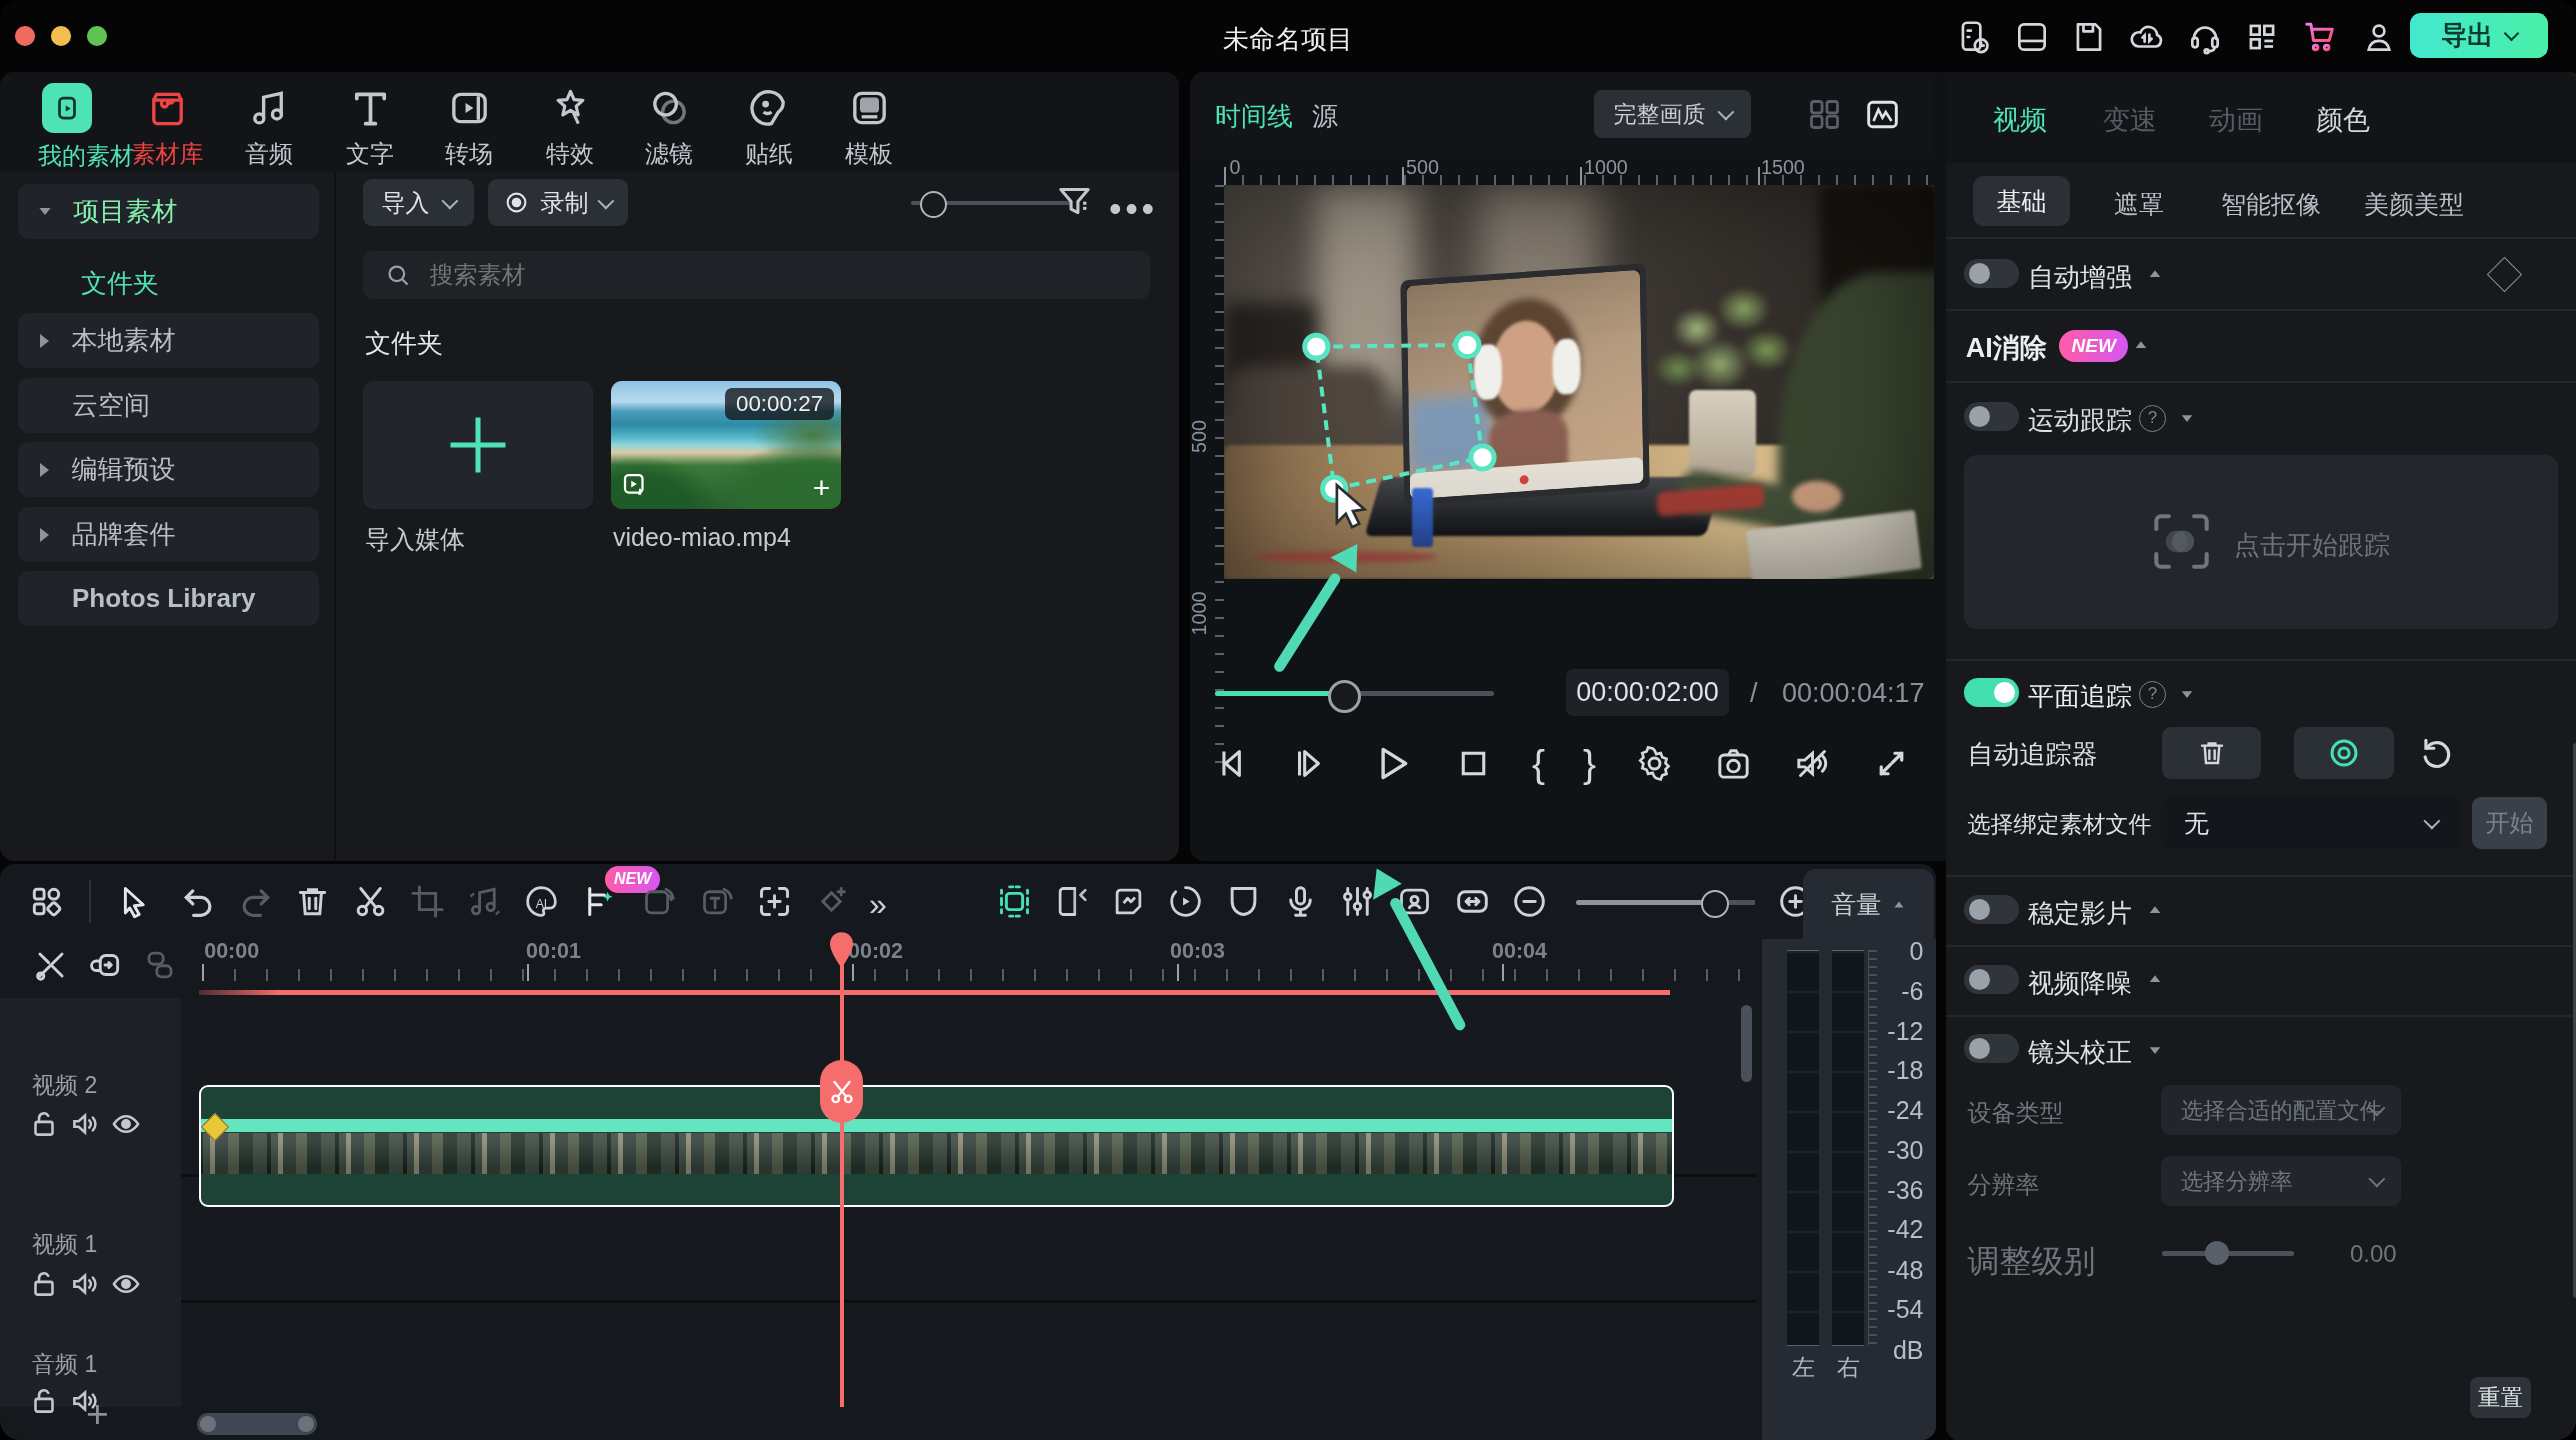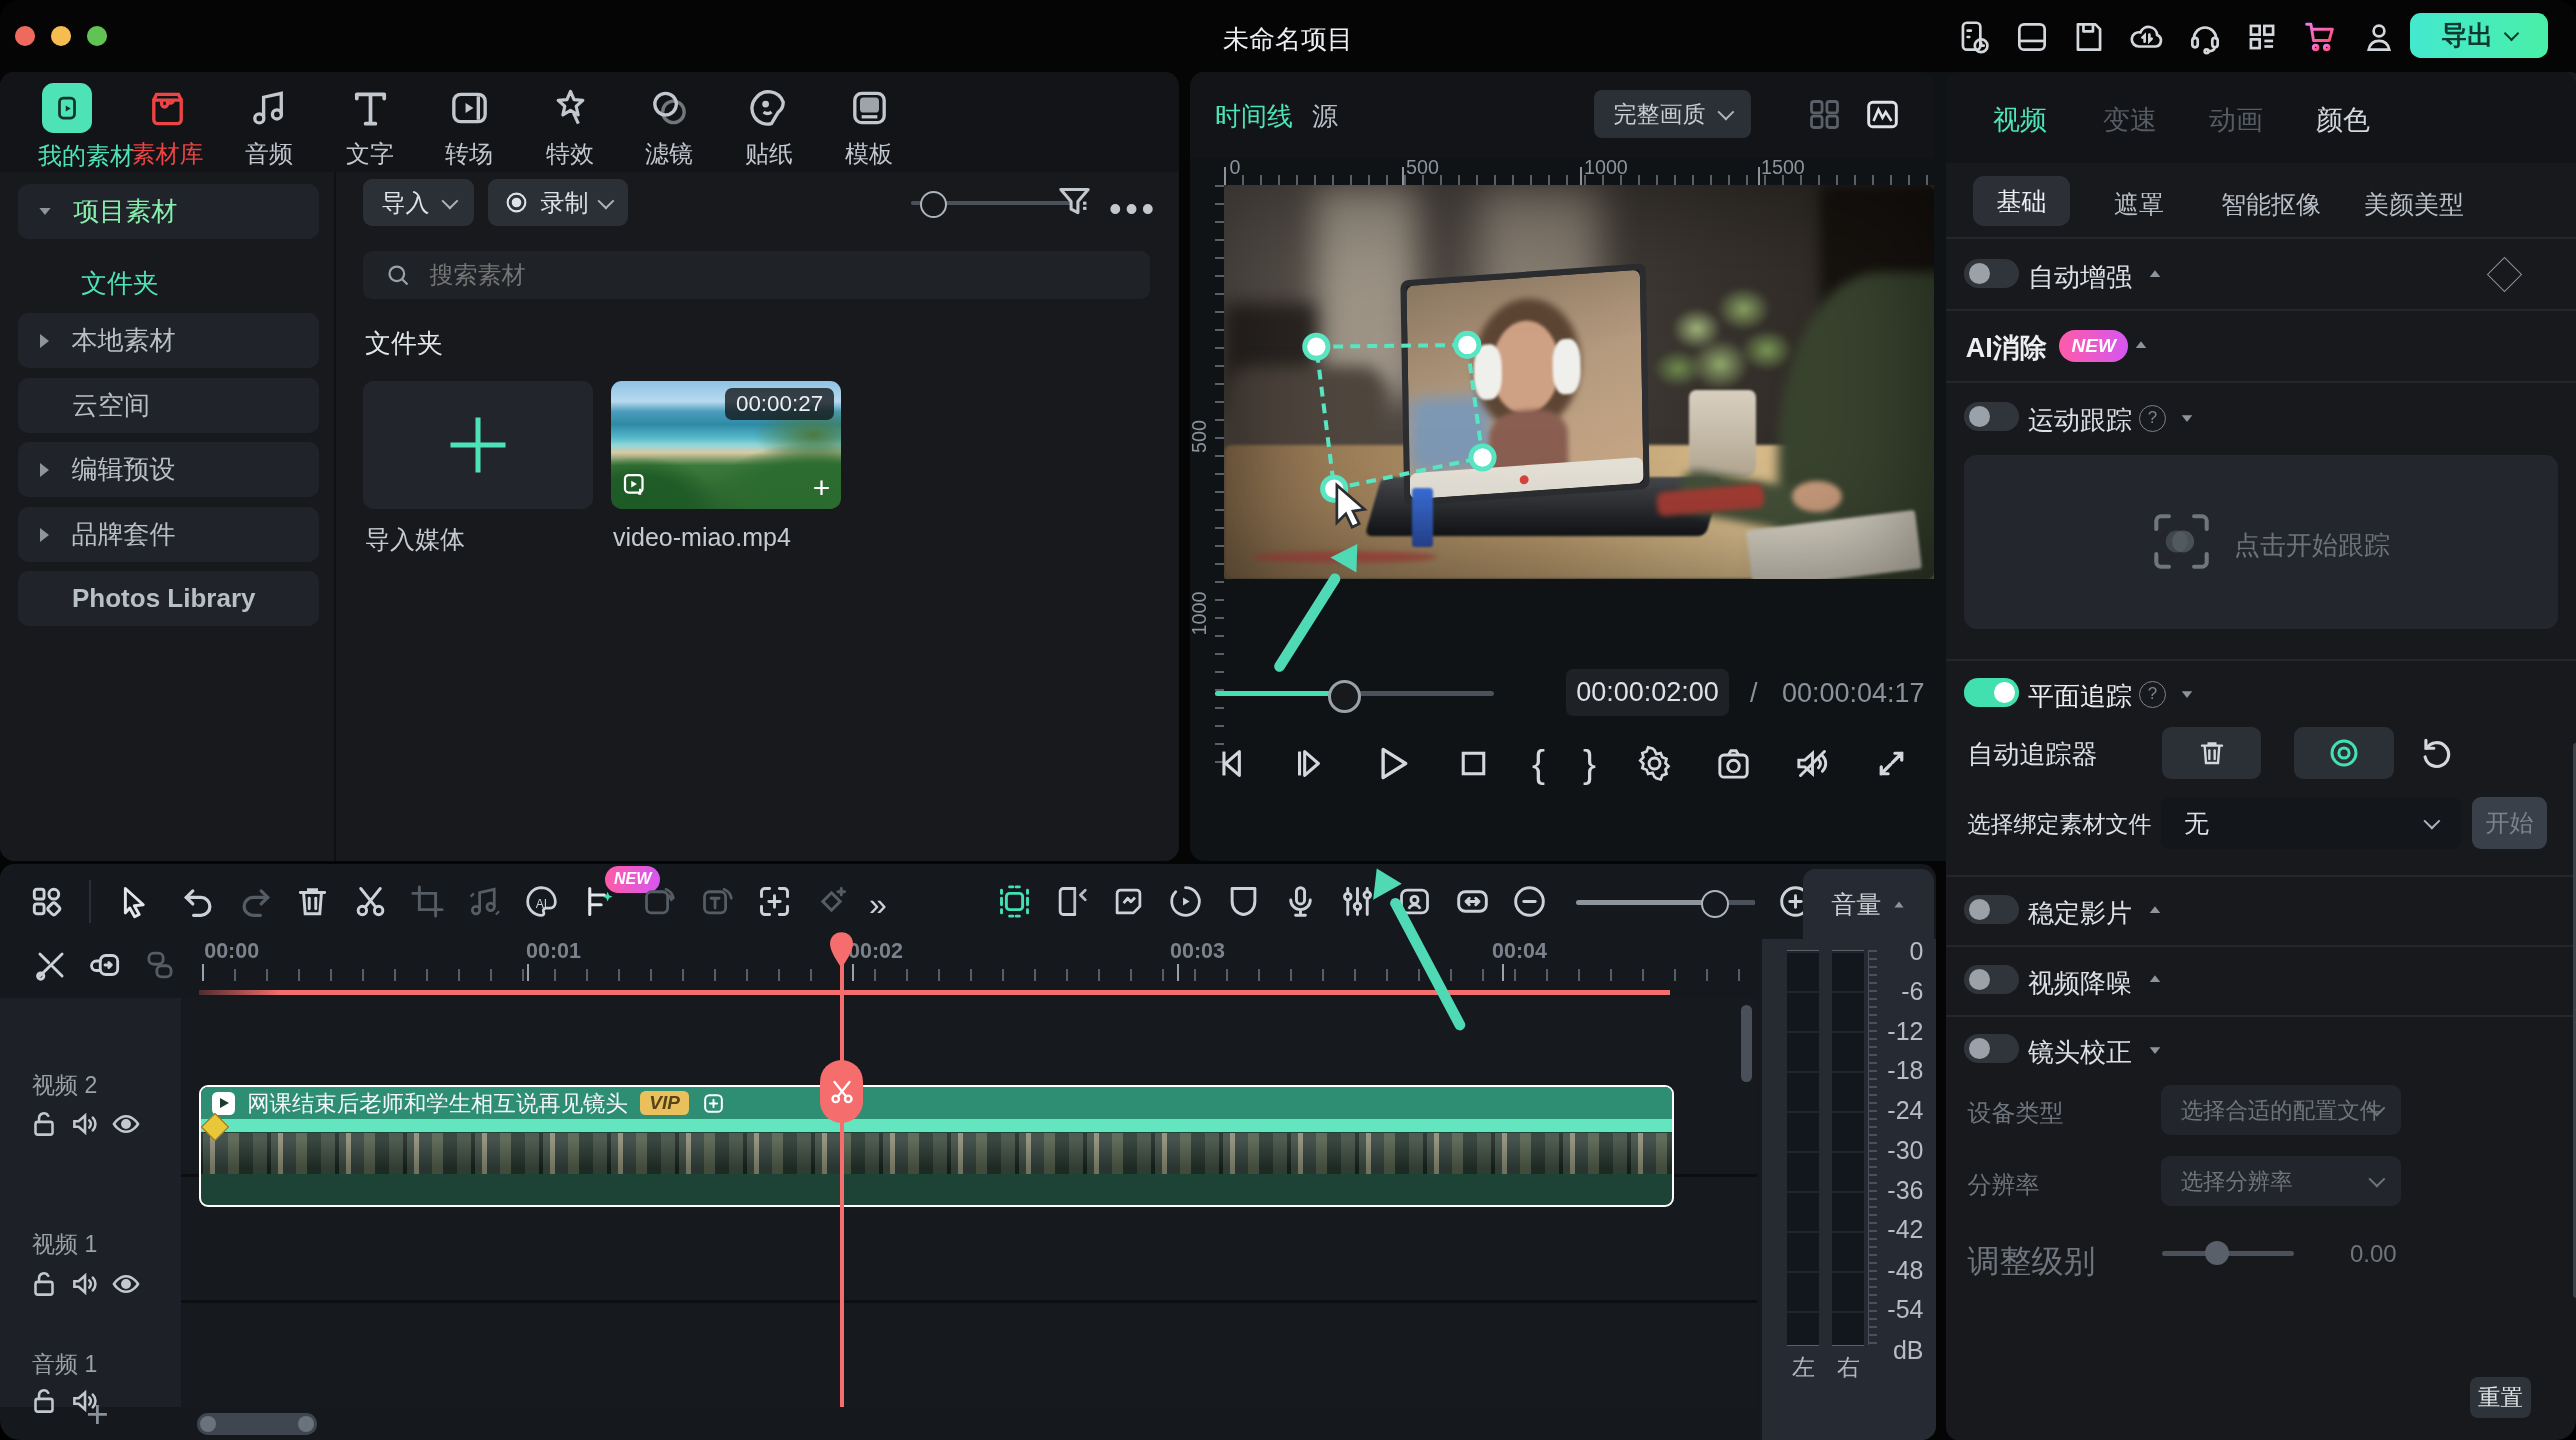--- a/index.html
+++ b/index.html
@@ -834,35 +834,20 @@
             </svg>
           </span>
       </div>
     </div>
     <div class="abs" style="left:181px;top:134px;width:1576px;height:409px;background:#16191e;">
       <div class="abs" style="left:0;top:176px;width:1576px;height:2.7px;background:#0c0e11;"></div>
       <div class="abs" style="left:0;top:302px;width:1576px;height:2.7px;background:#0c0e11;"></div>
     </div>
 
     <div class="abs" style="left:199px;top:221px;width:1471px;height:118px;border:2.7px solid #fff;border-radius:9px;overflow:hidden;background:#1d4236;">
-      <div class="abs flex" style="left:0;top:0;width:100%;height:32px;background:#2e8e74;gap:12.5px;">
-        <span style="margin-left:10.7px;width:23px;height:23px;border-radius:5.4px;background:#fff;display:inline-flex;align-items:center;justify-content:center;">
-          <span style="width:0;height:0;border-left:9px solid #1d3a30;border-top:5.4px solid transparent;border-bottom:5.4px solid transparent;margin-left:2.7px;"></span>
-        </span>
-        <span class="lab" style="font-size:22.4px;color:#f4f6f7;">网课结束后老师和学生相互说再见镜头</span>
-        <span class="flex" style="height:24px;padding:0 9px;border-radius:5.4px;background:#e9c05b;">
-          <span style="font-size:19px;font-weight:bold;font-style:italic;color:#55431a;">VIP</span>
-        </span>
-        <span>
-            <svg width="25" height="25" viewBox="0 0 24 24" fill="none" stroke="#fff" stroke-width="1.9">
-              <rect x="4" y="4" width="16" height="16" rx="4"></rect>
-              <path d="M12 8.5v7M8.5 12h7" stroke-linecap="round"></path>
-            </svg>
-          </span>
-      </div>
       <div class="abs" style="left:0;top:32px;width:100%;height:13.4px;background:#63e6c0;"></div>
       <div class="abs" style="left:0;top:46px;width:100%;height:41px;
            background:linear-gradient(180deg,rgba(255,255,255,.10) 0 14%,rgba(0,0,0,.18) 85%),
            repeating-linear-gradient(90deg,#17241e 0 1.8px,#3a4a41 1.8px 9px,#8a8a74 9px 14.3px,#32403a 14.3px 27px,#515c49 27px 38px,#23332b 38px 52px,#3c4a3e 52px 66px,#17241e 66px 68px);"></div>
       <div class="abs" style="left:3.6px;top:29.5px;width:18px;height:18px;background:#e8c838;border:1.8px solid #8a6f28;transform:rotate(45deg);"></div>
     </div>
 
     <div class="abs" style="left:840px;top:75px;width:3.6px;height:468px;background:#f56d6d;"></div>
     <svg class="abs" style="left:830px;top:68px;" width="23" height="36" viewBox="0 0 26 40">
         <path d="M13 0 C20.5 0 26 5.5 26 13 C26 23 13 40 13 40 C13 40 0 23 0 13 C0 5.5 5.5 0 13 0" fill="#f56d6d"></path>

